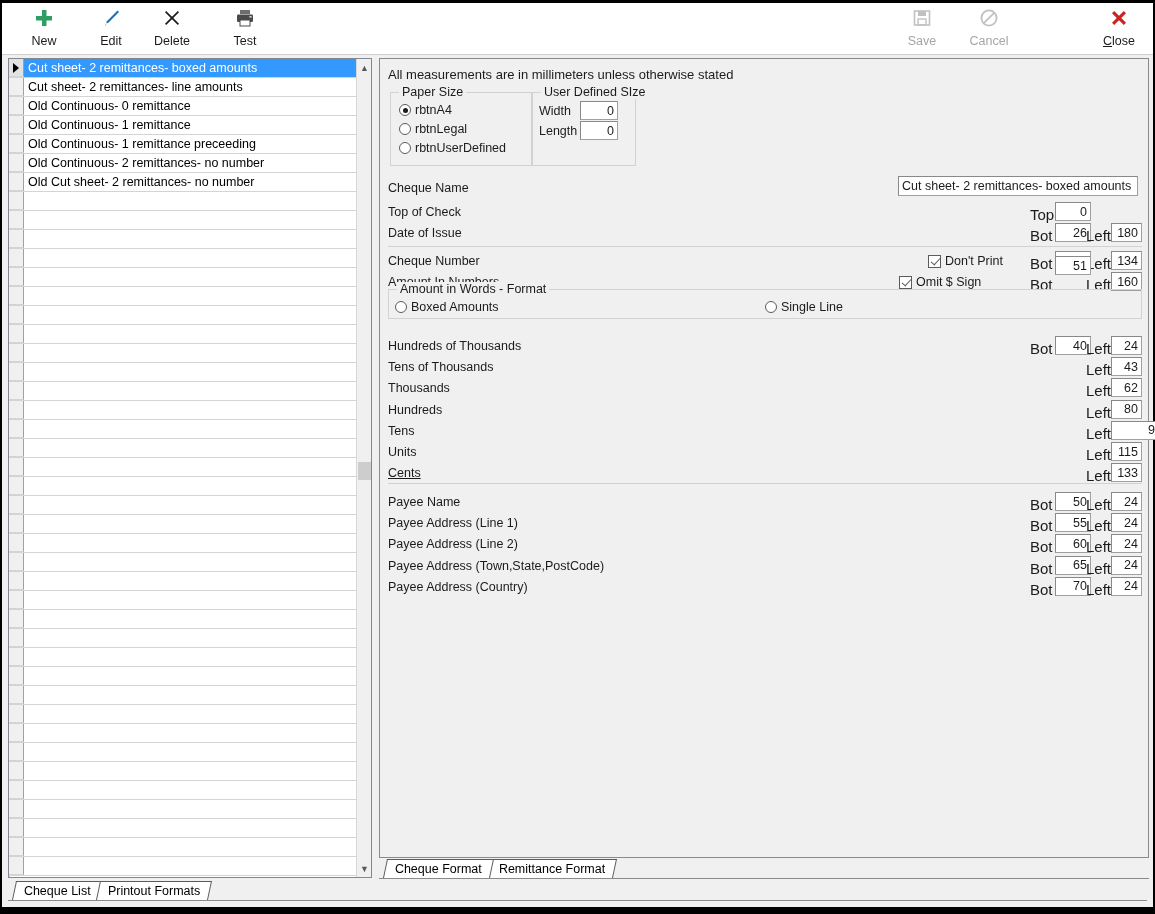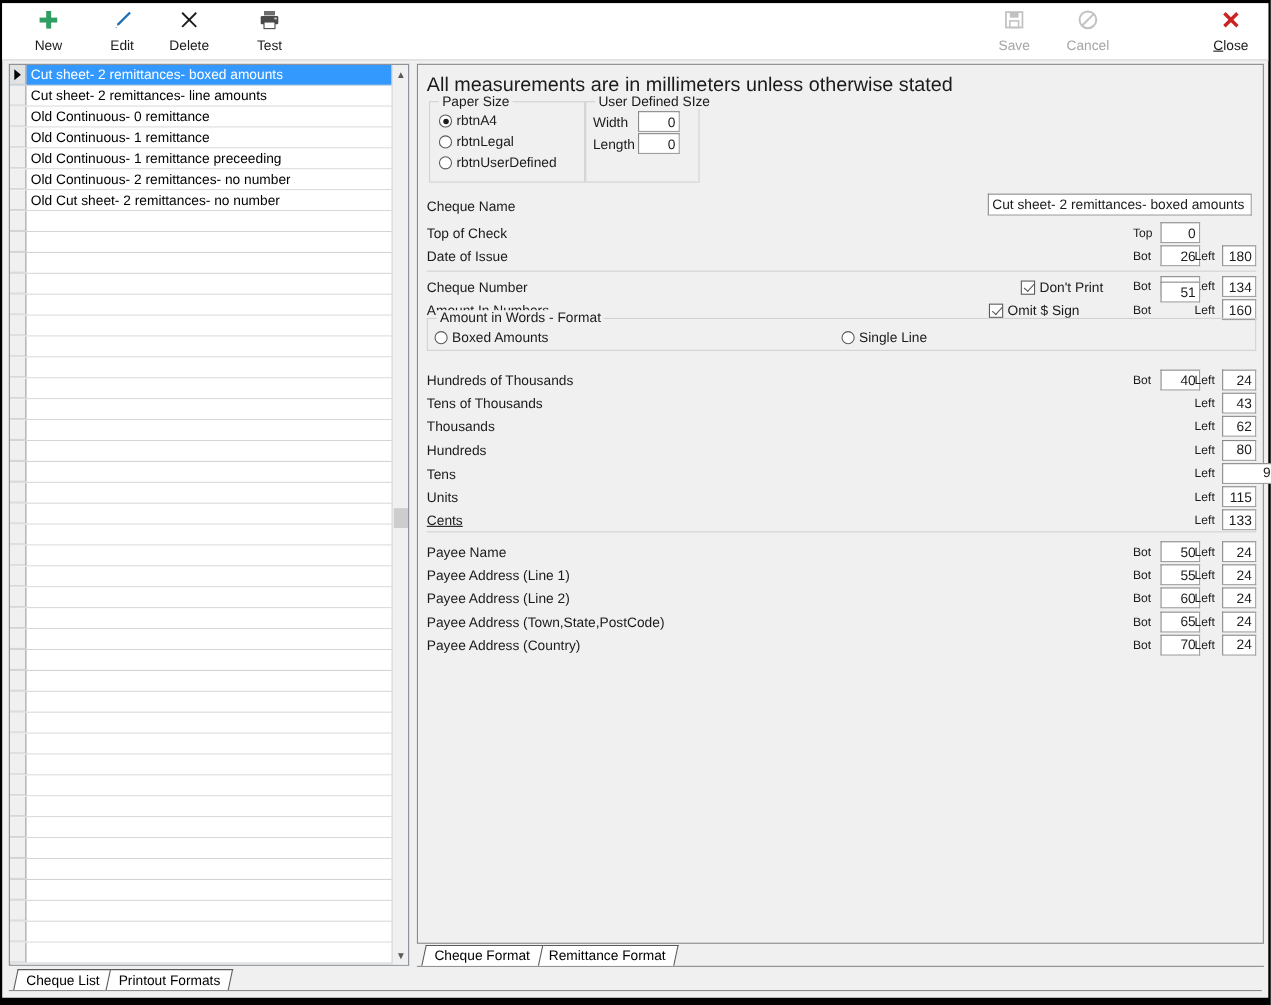--- a/index.html
+++ b/index.html
@@ -106,21 +106,21 @@
   #rightpanel {
     position: absolute; left: 377px; top: 55px;
     width: 770px; height: 800px;
     background: #f0f0f0;
     border: 1px solid #8a8a8a;
   }
   #rp-inner { position: absolute; left: 0; top: 0; right: 0; bottom: 0; }
 
   .hdrnote {
     position: absolute; left: 8px; top: 8px;
-    font-size: 18px; color: #1b1b1b;
+    font-size: 13px; color: #1b1b1b;
   }
 
   
   .gbox {
     position: absolute;
     border: 1px solid #d2d2d2;
   }
   .gbox > .gtitle {
     position: absolute; top: -8px; left: 8px;
     background: #f0f0f0;
@@ -180,21 +180,21 @@
   }
 
   .sep {
     position: absolute;
     height: 1px; background: #d2d2d2;
     left: 8px; width: 754px;
   }
 
   .rowlbl { position: absolute; left: 8px; font-size: 12.5px; color: #1b1b1b; white-space: nowrap; }
 
-  .cap { position: absolute; font-size: 11px; color: #1b1b1b; }
+  .cap { position: absolute; font-size: 15px; color: #1b1b1b; }
 
   .chk-row {
     position: absolute;
     display: flex; align-items: center;
     font-size: 12.5px; color: #1b1b1b; white-space: nowrap;
   }
   .chk {
     width: 13px; height: 13px;
     border: 1px solid #5b5b5b; background: #fff;
     margin-right: 4px; flex: 0 0 13px;

